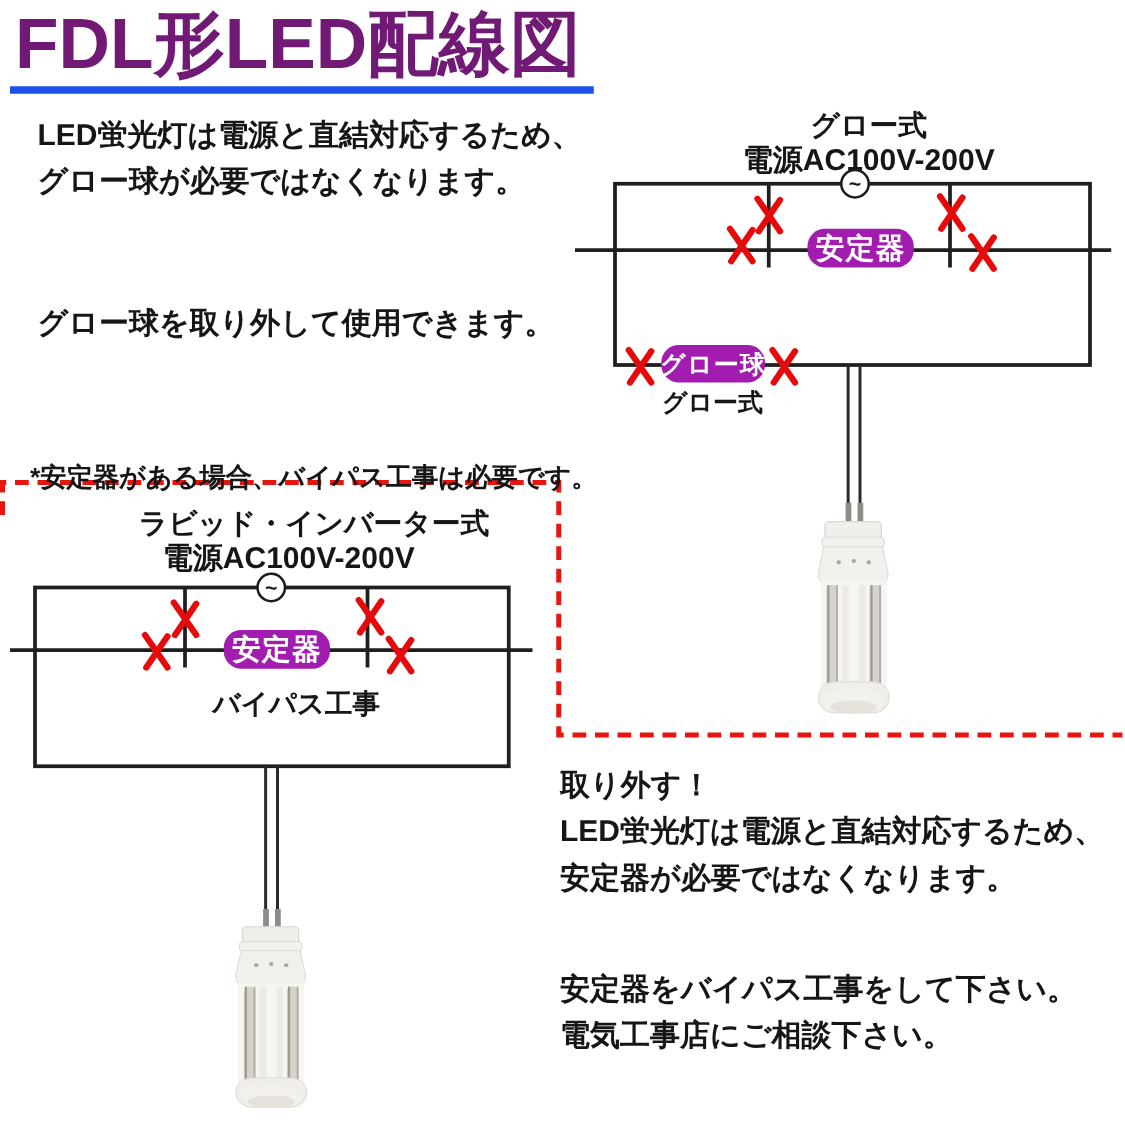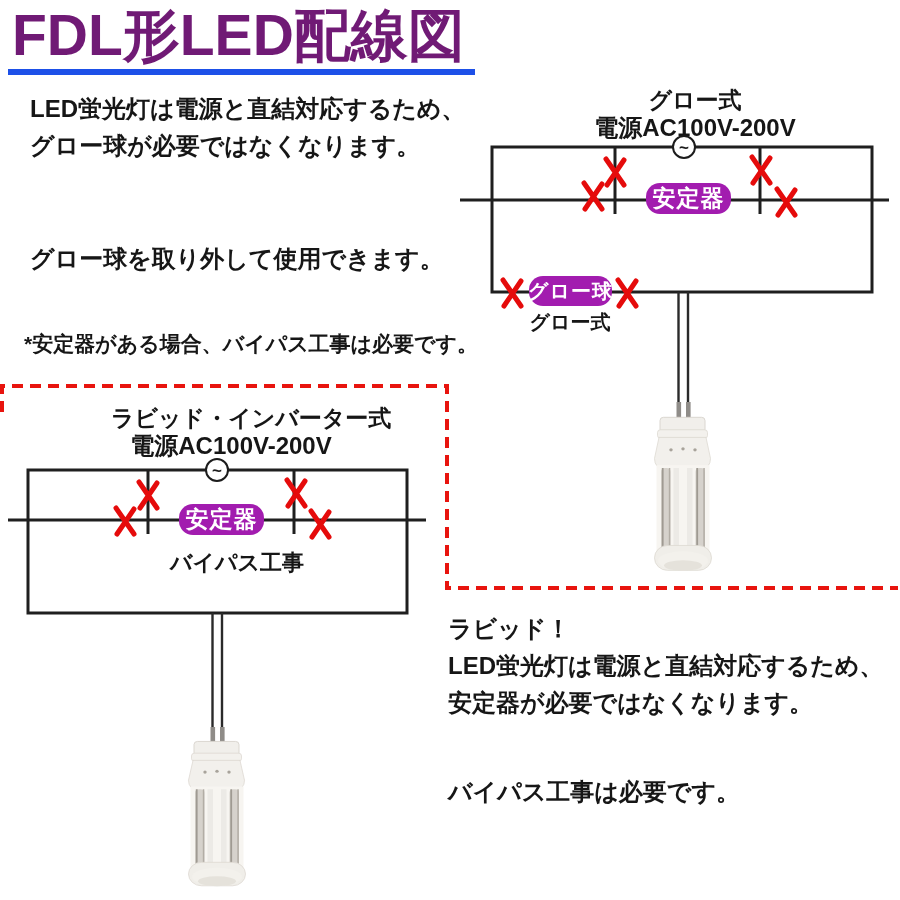--- a/index.html
+++ b/index.html
@@ -9,21 +9,21 @@
   }
   .abs{position:absolute;}
   
   .page-title{
     left:8px;top:2px;font-size:57px;font-weight:800;line-height:1.16;
     color:#701a75;border-bottom:6px solid #1d50e8;padding:0 10px 1px 4px;
     white-space:nowrap;letter-spacing:0px;z-index:3;
   }
   
   .text-block{z-index:3;font-size:24px;font-weight:600;line-height:37px;white-space:nowrap;}
-  .note-line{z-index:3;font-size:21px;font-weight:600;white-space:nowrap;}
+  .note-line{z-index:3;font-size:21px;font-weight:600;white-space:nowrap;margin-top:38px;}
   
   .diagram-caption{z-index:3;text-align:center;font-weight:700;font-size:23px;white-space:nowrap;}
   
   .ac-circle{
     z-index:4;width:24px;height:24px;border:2.5px solid #1c1c1c;border-radius:50%;
     background:#ffffff;display:flex;align-items:center;justify-content:center;
     font-size:17px;font-weight:700;color:#1c1c1c;box-sizing:border-box;line-height:1;
   }
   
   .black-pill{
@@ -134,21 +134,22 @@
   <div class="abs black-pill pill-glow" style="left:529px;top:276px;width:83px;height:30px;">グロー球</div>
   <div class="abs small-caption" style="left:522px;top:309px;width:96px;">グロー式</div>
 
   <div class="abs diagram-caption" style="left:111px;top:403px;width:240px;text-align:center;">ラビッド・インバーター式</div>
   <div class="abs diagram-caption" style="left:111px;top:430px;width:240px;font-size:24px;">電源AC100V-200V</div>
   <div class="abs ac-circle" style="left:205px;top:458px;">~</div>
   <div class="abs black-pill pill-ballast" style="left:179px;top:504px;width:85px;height:31px;">安定器</div>
   <div class="abs small-caption" style="left:144px;top:548px;width:160px;font-size:22px;text-align:right;">バイパス工事</div>
 
   <div class="abs text-block" style="left:448px;top:610px;">
-    <div>ラビッド！</div>
+    <div>取り外す！</div>
     <div>LED蛍光灯は電源と直結対応するため、</div>
     <div>安定器が必要ではなくなります。</div>
   </div>
   <div class="abs text-block" style="left:448px;top:773px;">
-    <div>バイパス工事は必要です。</div>
+    <div>安定器をバイパス工事をして下さい。</div>
+    <div>電気工事店にご相談下さい。</div>
   </div>
 
 </div>
 
 </body></html>

